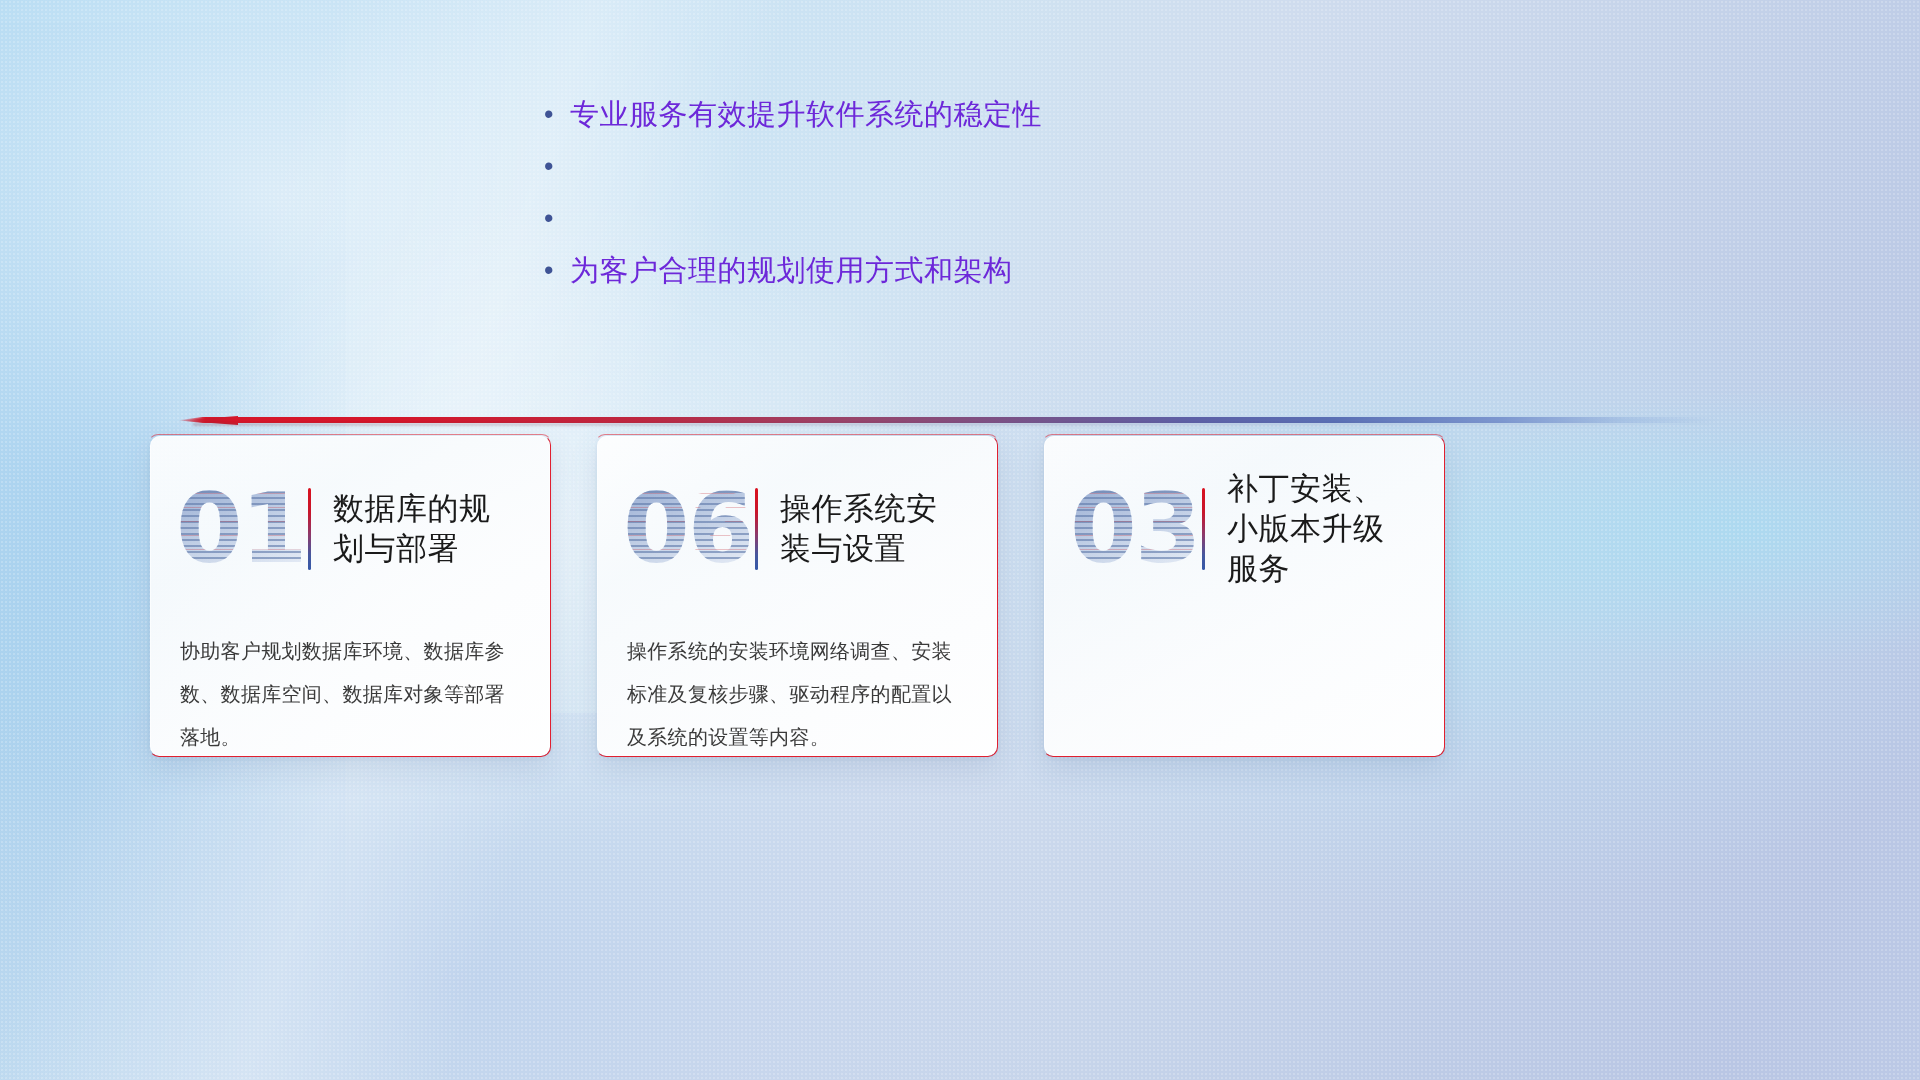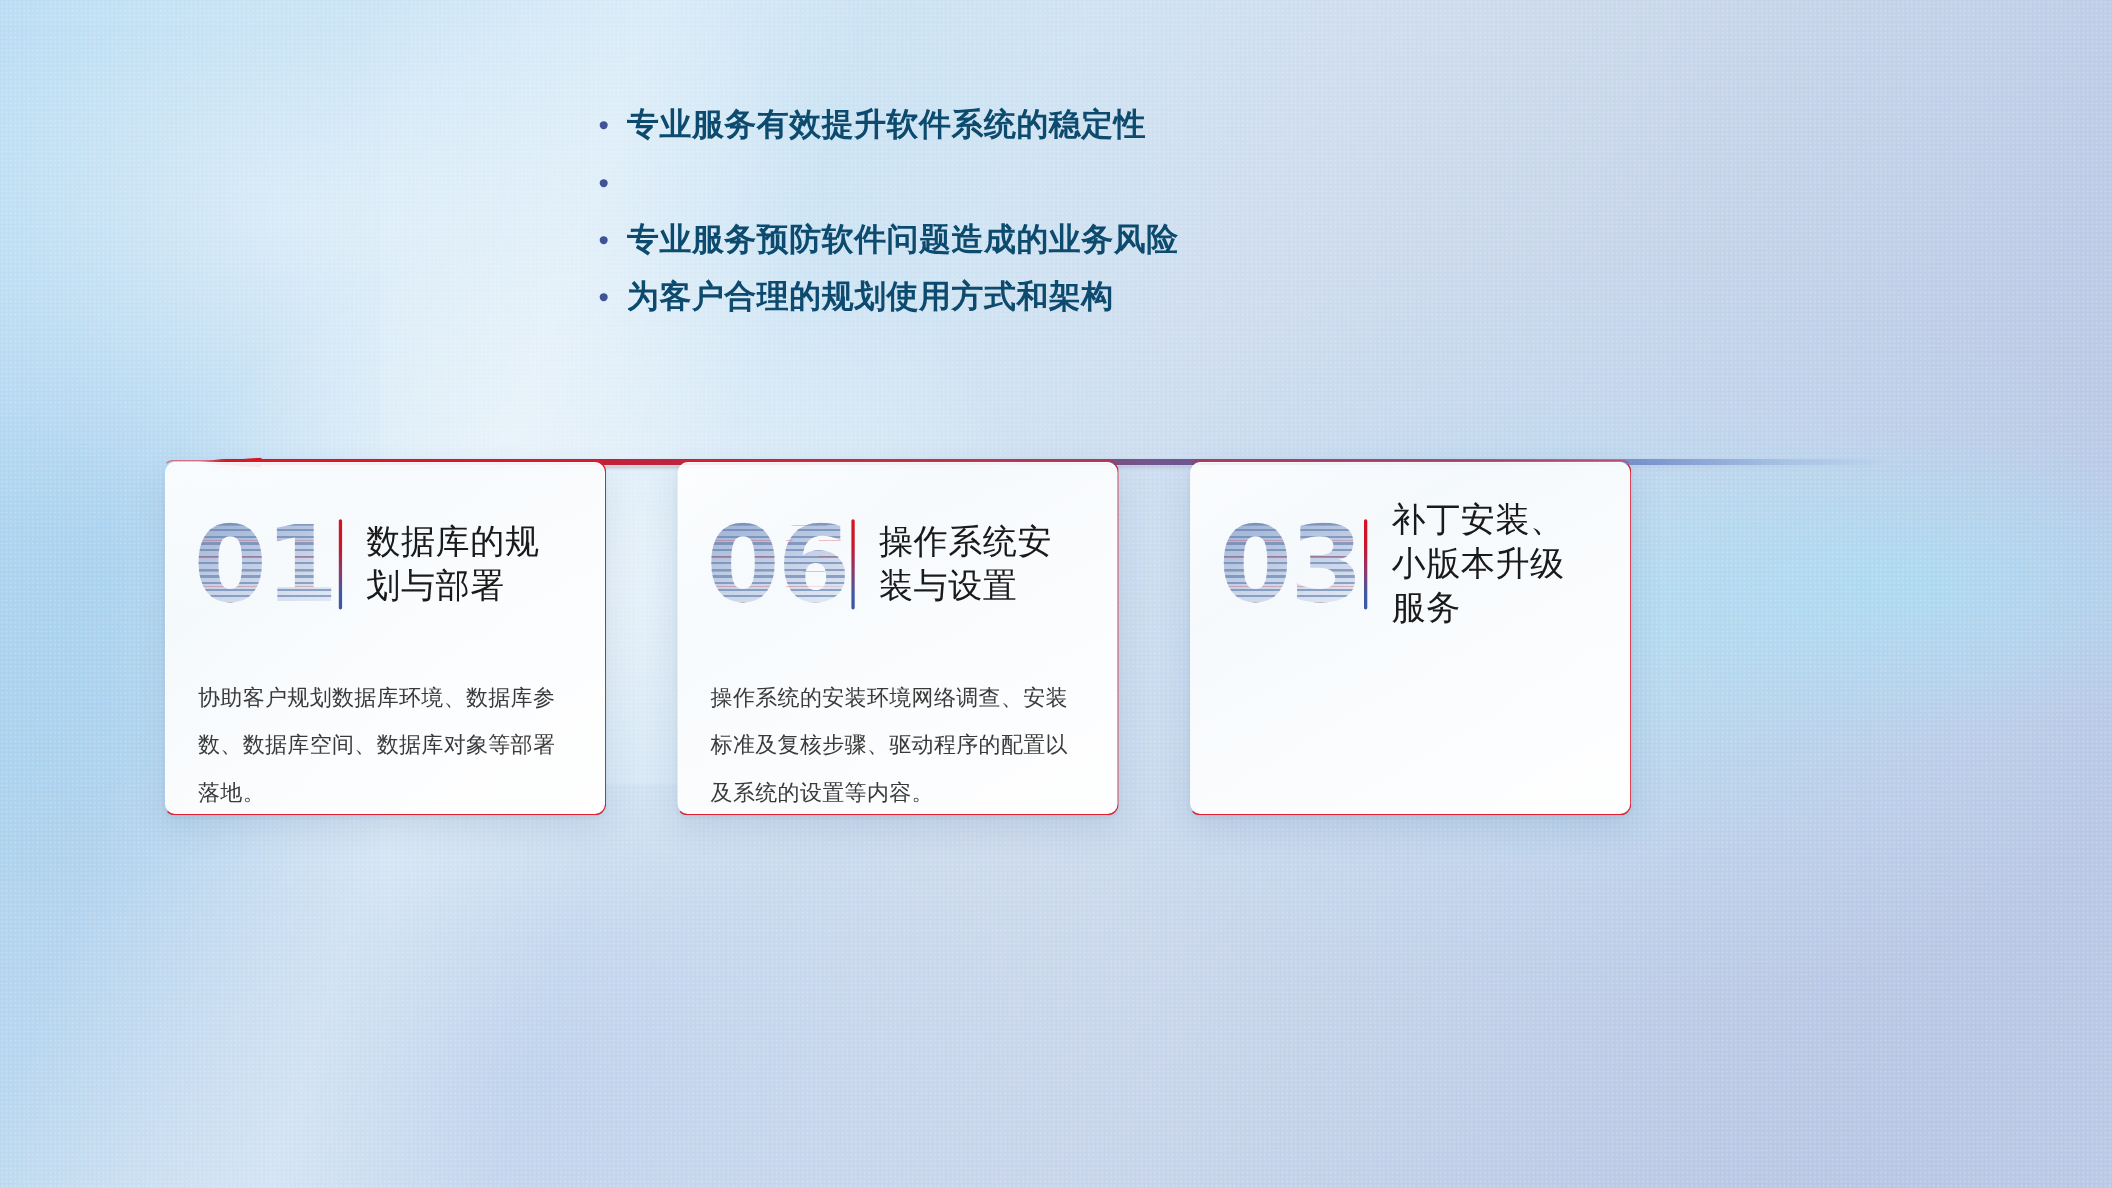--- a/index.html
+++ b/index.html
@@ -69,23 +69,23 @@
   .bullet-row{
     display:flex; align-items:flex-start;
     height:52px;
   }
   .bullet-dot{
     width:30px; flex:0 0 30px;
     color:#3f5395; font-size:27px; line-height:52px;
     text-align:left; padding-left:4px;
   }
   .bullet-text{
-    font-size:29px; line-height:52px; color:#0c4a6e;
+    font-size:29px; line-height:52px; color:#6d28d9;
     letter-spacing:.5px; white-space:nowrap;
-    font-weight:700;
+    font-weight:400;
   }
 
   
   #divider{
     position:absolute; left:178px; top:413px; width:1540px; height:14px;
   }
   .div-main{
     position:absolute; left:0; top:4px; width:100%; height:6px;
     background:linear-gradient(90deg,
       rgba(214,22,40,0) 0%,
@@ -107,22 +107,22 @@
     clip-path:polygon(0% 50%, 100% 0%, 100% 100%);
   }
   .div-shadow{
     position:absolute; left:1%; top:10px; width:99%; height:3px;
     background:linear-gradient(90deg, rgba(130,60,70,.25) 0%, rgba(90,80,130,.16) 50%, rgba(150,180,220,0) 100%);
     filter:blur(1px);
   }
 
   
   #cards{
-    position:absolute; left:150px; top:420px; width:1620px; height:500px;
-    display:flex; gap:66px;
+    position:absolute; left:150px; top:436px; width:1620px; height:500px;
+    display:flex; gap:47px;
   }
   .card{
     position:relative;
     width:400px; height:320px;
     border-radius:10px;
     background:linear-gradient(150deg,
       rgba(255,255,255,.90) 0%,
       rgba(248,251,253,.94) 28%,
       rgba(252,253,254,.97) 58%,
       rgba(255,255,255,.99) 100%);
@@ -213,21 +213,20 @@
     <span class="bullet-dot">•</span>
     <span class="bullet-text">专业服务有效提升软件系统的稳定性</span>
   </div>
 
   <div class="bullet-row">
     <span class="bullet-dot">•</span>
   </div>
 
   <div class="bullet-row">
     <span class="bullet-dot">•</span>
-    <span class="bullet-text">专业服务预防软件问题造成的业务风险</span>
   </div>
 
   <div class="bullet-row">
     <span class="bullet-dot">•</span>
     <span class="bullet-text">为客户合理的规划使用方式和架构</span>
   </div>
 
 </div>
 
 <div id="divider">

